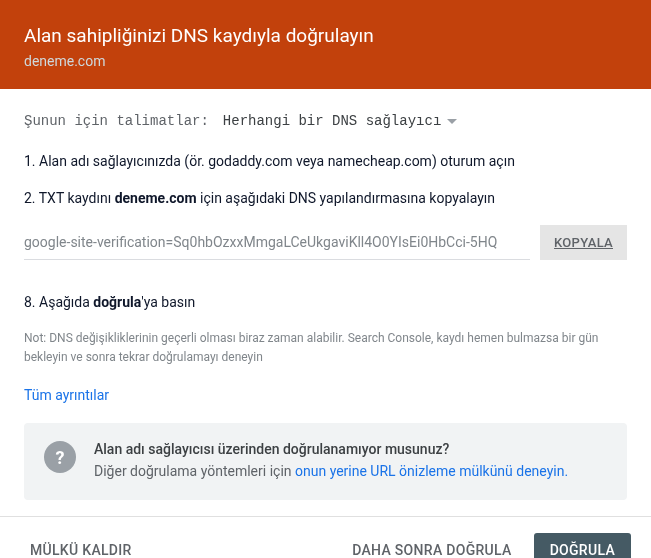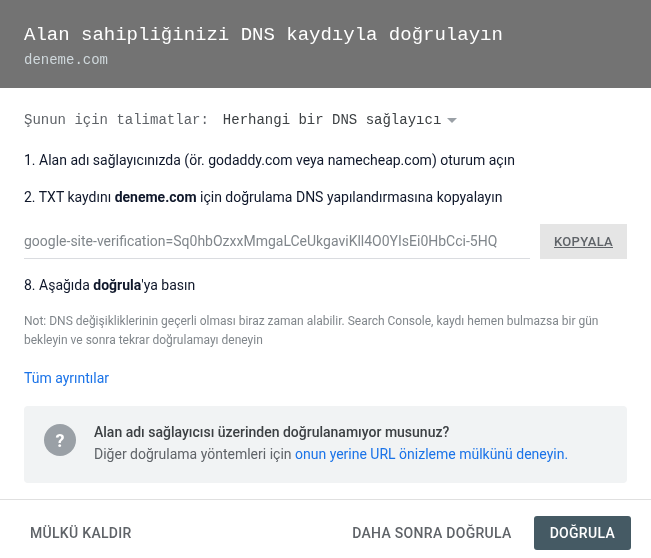--- a/index.html
+++ b/index.html
@@ -8,24 +8,23 @@
       box-sizing: border-box;
     }
     body {
       font-family: Roboto, Arial, sans-serif;
       background: #fff;
       width: 651px;
       height: 558px;
       overflow: hidden;
     }
     .header {
-      background: #737373;
+      background: #c2410c;
       color: #fff;
       padding: 24px 24px 20px 24px;
-      font-family: Liberation Mono, monospace;
     }
     .header-title {
       font-size: 19px;
       font-weight: 400;
       margin-bottom: 6px;
     }
     .header-subtitle {
       font-size: 14px;
       color: #cfd8dc;
     }
@@ -61,21 +60,21 @@
     }
     .step {
       font-size: 14px;
       color: #0f172a;
       margin-bottom: 16px;
       line-height: 1.5;
     }
     .txt-row {
       display: flex;
       align-items: stretch;
-      margin-bottom: 16px;
+      margin-bottom: 32px;
       gap: 10px;
     }
     .txt-input {
       flex: 1;
       border: none;
       border-bottom: 1px solid #dadce0;
       padding: 6px 0;
       font-size: 14px;
       color: #80868b;
       background: transparent;
@@ -199,21 +198,21 @@
     <span class="instructions-label">Şunun için talimatlar:</span>
     <div class="dropdown">
       <span>Herhangi bir DNS sağlayıcı</span>
       <span class="dropdown-icon"></span>
     </div>
   </div>
 
   <div class="step">1. Alan adı sağlayıcınızda (ör. godaddy.com veya namecheap.com) oturum açın</div>
 
   <div class="step">
-    <span>2. TXT kaydını </span><b>deneme.com</b><span> için doğrulama DNS yapılandırmasına kopyalayın</span>
+    <span>2. TXT kaydını </span><b>deneme.com</b><span> için aşağıdaki DNS yapılandırmasına kopyalayın</span>
   </div>
 
   <div class="txt-row">
     <input type="text" class="txt-input" readonly="" value="google-site-verification=Sq0hbOzxxMmgaLCeUkgaviKll4O0YIsEi0HbCci-5HQ" style="">
     <button class="copy-button">KOPYALA</button>
   </div>
 
   <div class="step">
     <span>8. Aşağıda </span><b>doğrula</b><span>'ya basın</span>
   </div>

